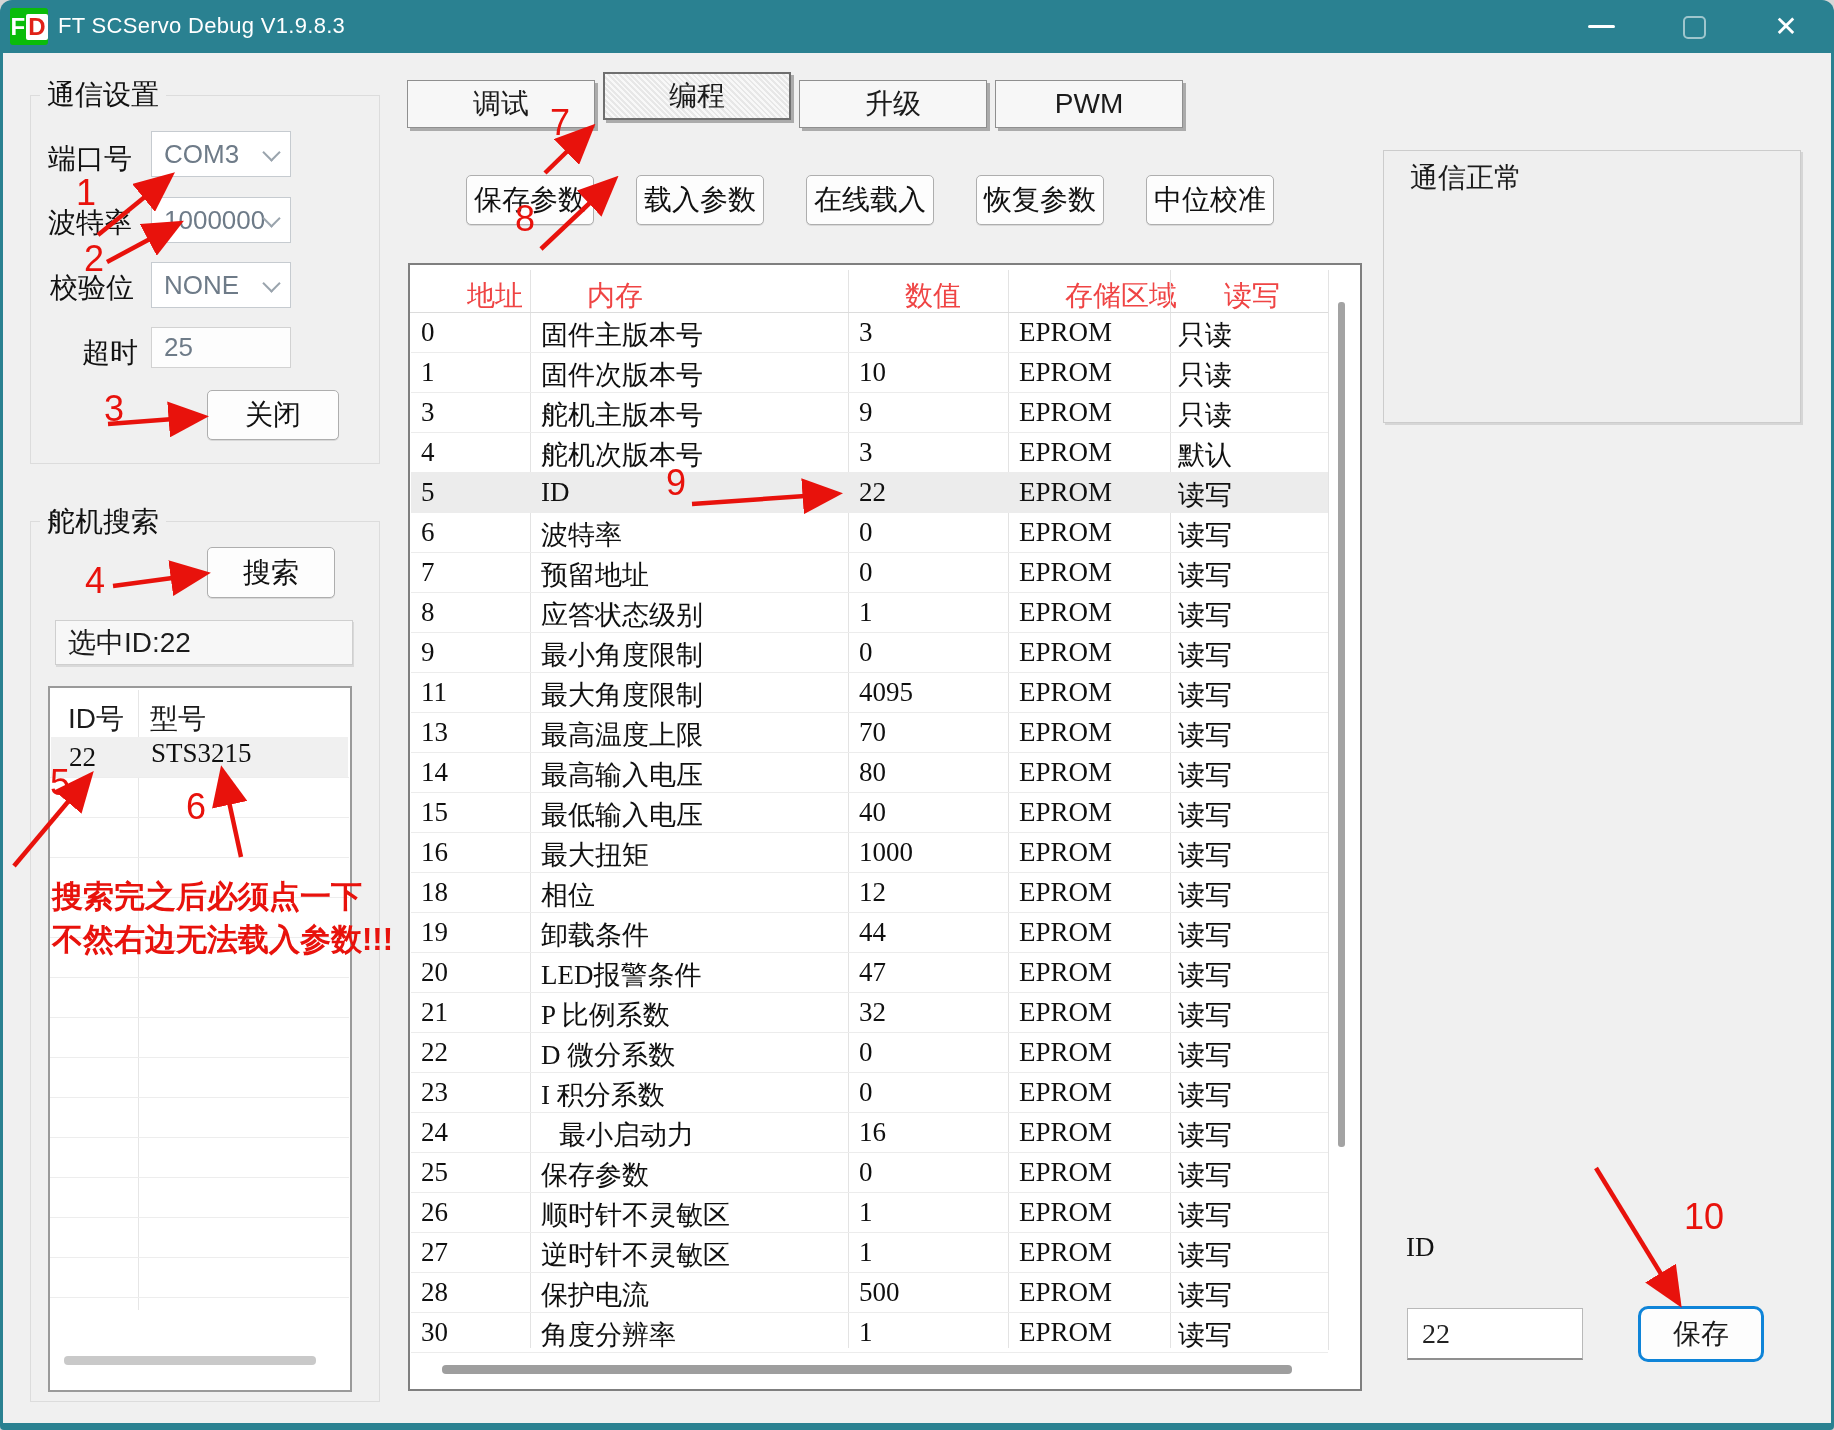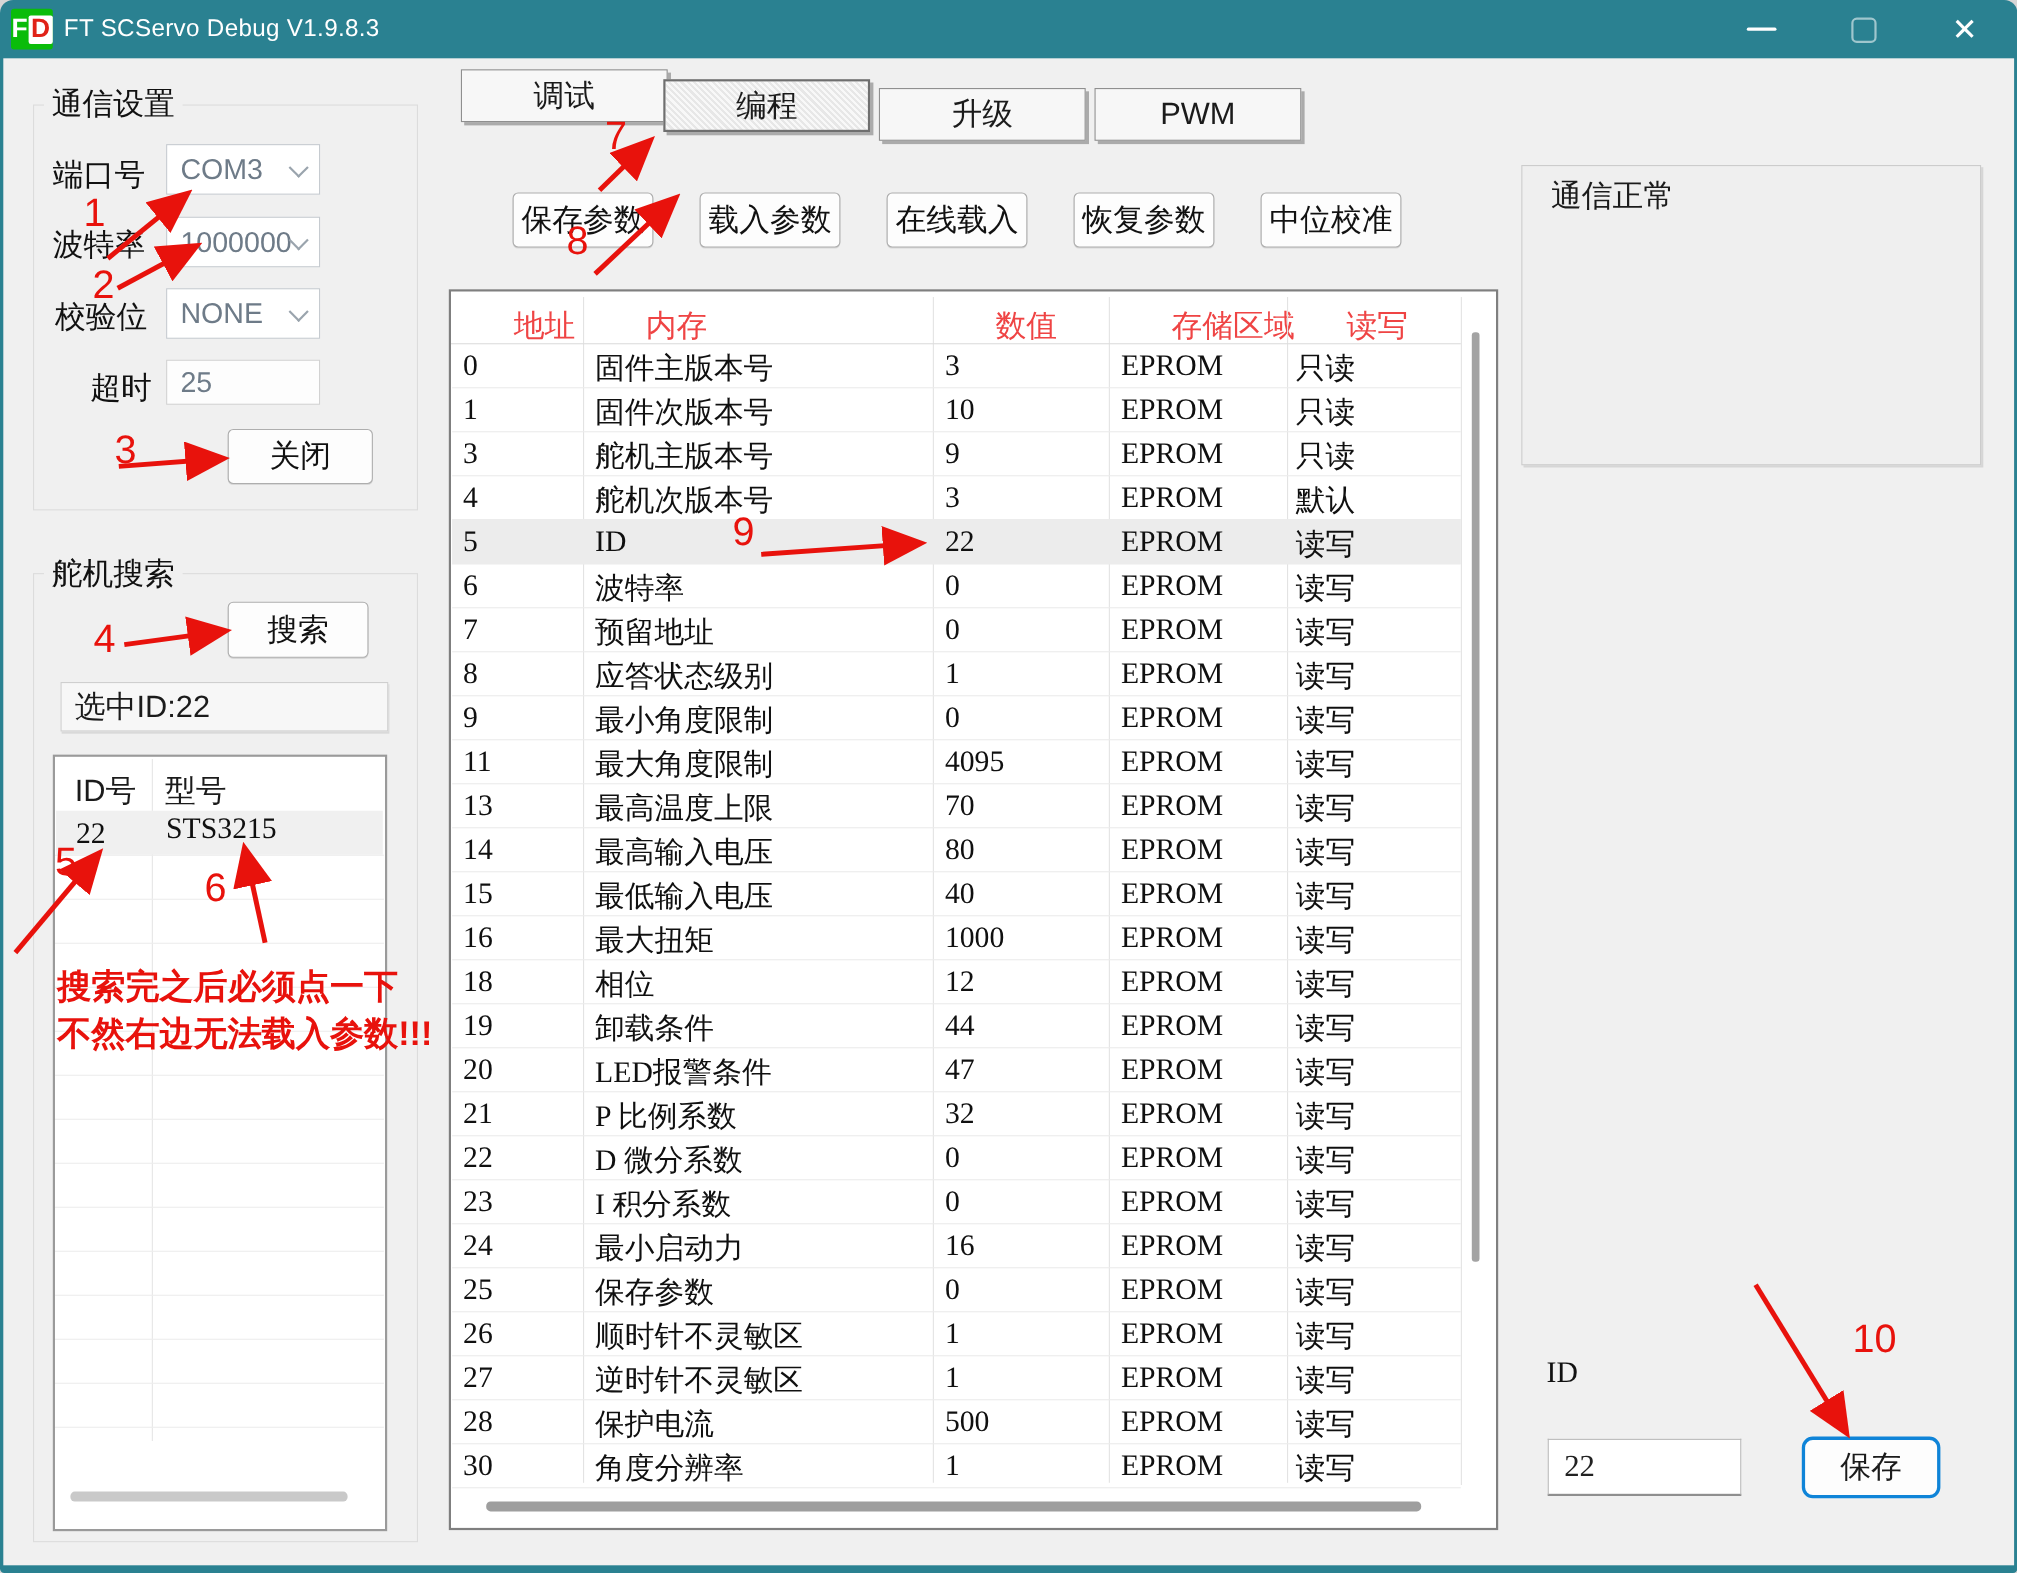--- a/index.html
+++ b/index.html
@@ -160,21 +160,21 @@
         <div class="sline" style="top:569px;"></div>
         <div class="sline" style="top:609px;"></div>
       </div>
     <div class="sthumb"></div>
   </div>
 
   <div class="note" style="left:52px;top:876px;">搜索完之后必须点一下</div>
   <div class="note" style="left:52px;top:919px;">不然右边无法载入参数!!!</div>
 
   <div id="tabs">
-      <div class="tab" style="left:407px;top:63px;position:absolute;margin-left:12px;">调试</div>
+      <div class="tab" style="left:407px;top:80px;position:absolute;">调试</div>
       <div class="tab active" style="left:603px;top:72px;position:absolute;">编程</div>
       <div class="tab" style="left:799px;top:80px;position:absolute;">升级</div>
       <div class="tab" style="left:995px;top:80px;position:absolute;">PWM</div>
     </div>
 
   <div id="actions">
       <div class="btn" style="left:466px;top:175px;width:126px;height:48px;">保存参数</div>
       <div class="btn" style="left:636px;top:175px;width:126px;height:48px;">载入参数</div>
       <div class="btn" style="left:806px;top:175px;width:126px;height:48px;">在线载入</div>
       <div class="btn" style="left:976px;top:175px;width:126px;height:48px;">恢复参数</div>
@@ -333,21 +333,21 @@
         </div>
         <div class="rrow" style="top:807px;">
           <span class="rcell" style="left: 10px;">23</span>
           <span class="rcell" style="left: 130px;">I 积分系数</span>
           <span class="rcell" style="left: 448px;">0</span>
           <span class="rcell" style="left: 608px;">EPROM</span>
           <span class="rcell" style="left: 767px;">读写</span>
         </div>
         <div class="rrow" style="top:847px;">
           <span class="rcell" style="left: 10px;">24</span>
-          <span class="rcell" style="left: 130px;">最小启动力</span>
+          <span class="rcell" style="left: 148px;">最小启动力</span>
           <span class="rcell" style="left: 448px;">16</span>
           <span class="rcell" style="left: 608px;">EPROM</span>
           <span class="rcell" style="left: 767px;">读写</span>
         </div>
         <div class="rrow" style="top:887px;">
           <span class="rcell" style="left: 10px;">25</span>
           <span class="rcell" style="left: 130px;">保存参数</span>
           <span class="rcell" style="left: 448px;">0</span>
           <span class="rcell" style="left: 608px;">EPROM</span>
           <span class="rcell" style="left: 767px;">读写</span>

